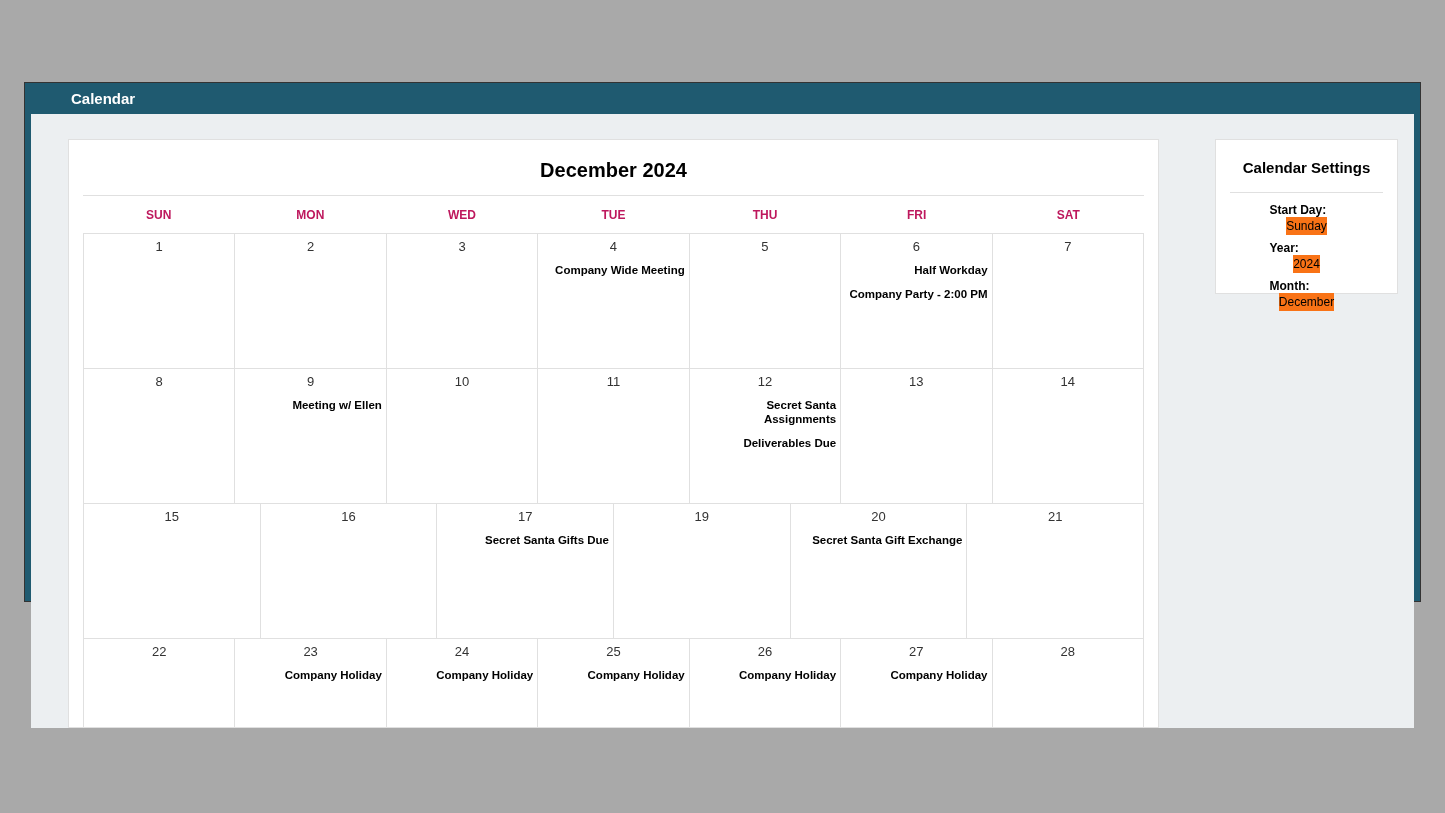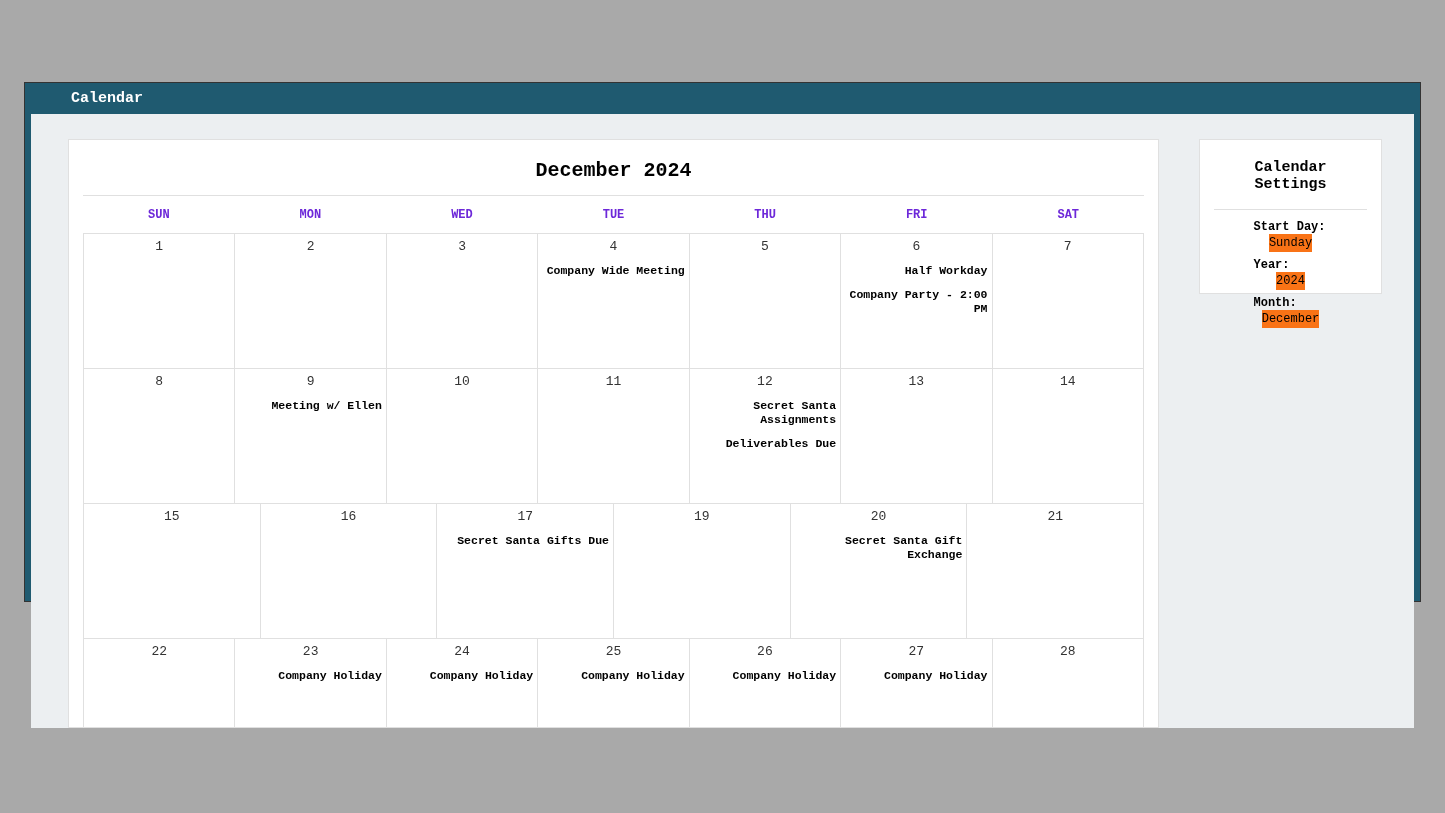--- a/index.html
+++ b/index.html
@@ -12,35 +12,34 @@
       background: #a9a9a9;
       width: 1445px;
       height: 813px;
       padding: 82px 24px 0 24px;
       overflow: hidden;
     }
     .frame {
       background: #1f5a70;
       border: 1px solid #333;
       height: 520px;
-      font-family: Liberation Mono, monospace;
     }
     .title-bar {
       color: #fff;
       font-weight: bold;
       font-size: 15px;
       padding: 7px 0 7px 46px;
     }
     .inner {
       background: #eceff1;
       margin: 0 6px 6px 6px;
       height: 614px;
       padding: 25px 0 0 37px;
       display: flex;
-      gap: 40px;
+      gap: 56px;
       overflow: hidden;
     }
     .calendar-card {
       background: #fff;
       border: 1px solid #e0e0e0;
       width: 1091px;
       padding: 19px 14px 0 14px;
     }
     .cal-title {
       text-align: center;
@@ -48,21 +47,21 @@
       font-weight: bold;
       padding-bottom: 13px;
       border-bottom: 1px solid #e0e0e0;
     }
     .day-head-row {
       display: flex;
     }
     .day-head {
       flex: 1;
       text-align: center;
-      color: #6d28d9;
+      color: #be185d;
       font-weight: bold;
       font-size: 12px;
       padding: 12px 0 11px 0;
     }
     .grid {
       border-top: 1px solid #e0e0e0;
       border-left: 1px solid #e0e0e0;
     }
     .week {
       display: flex;

